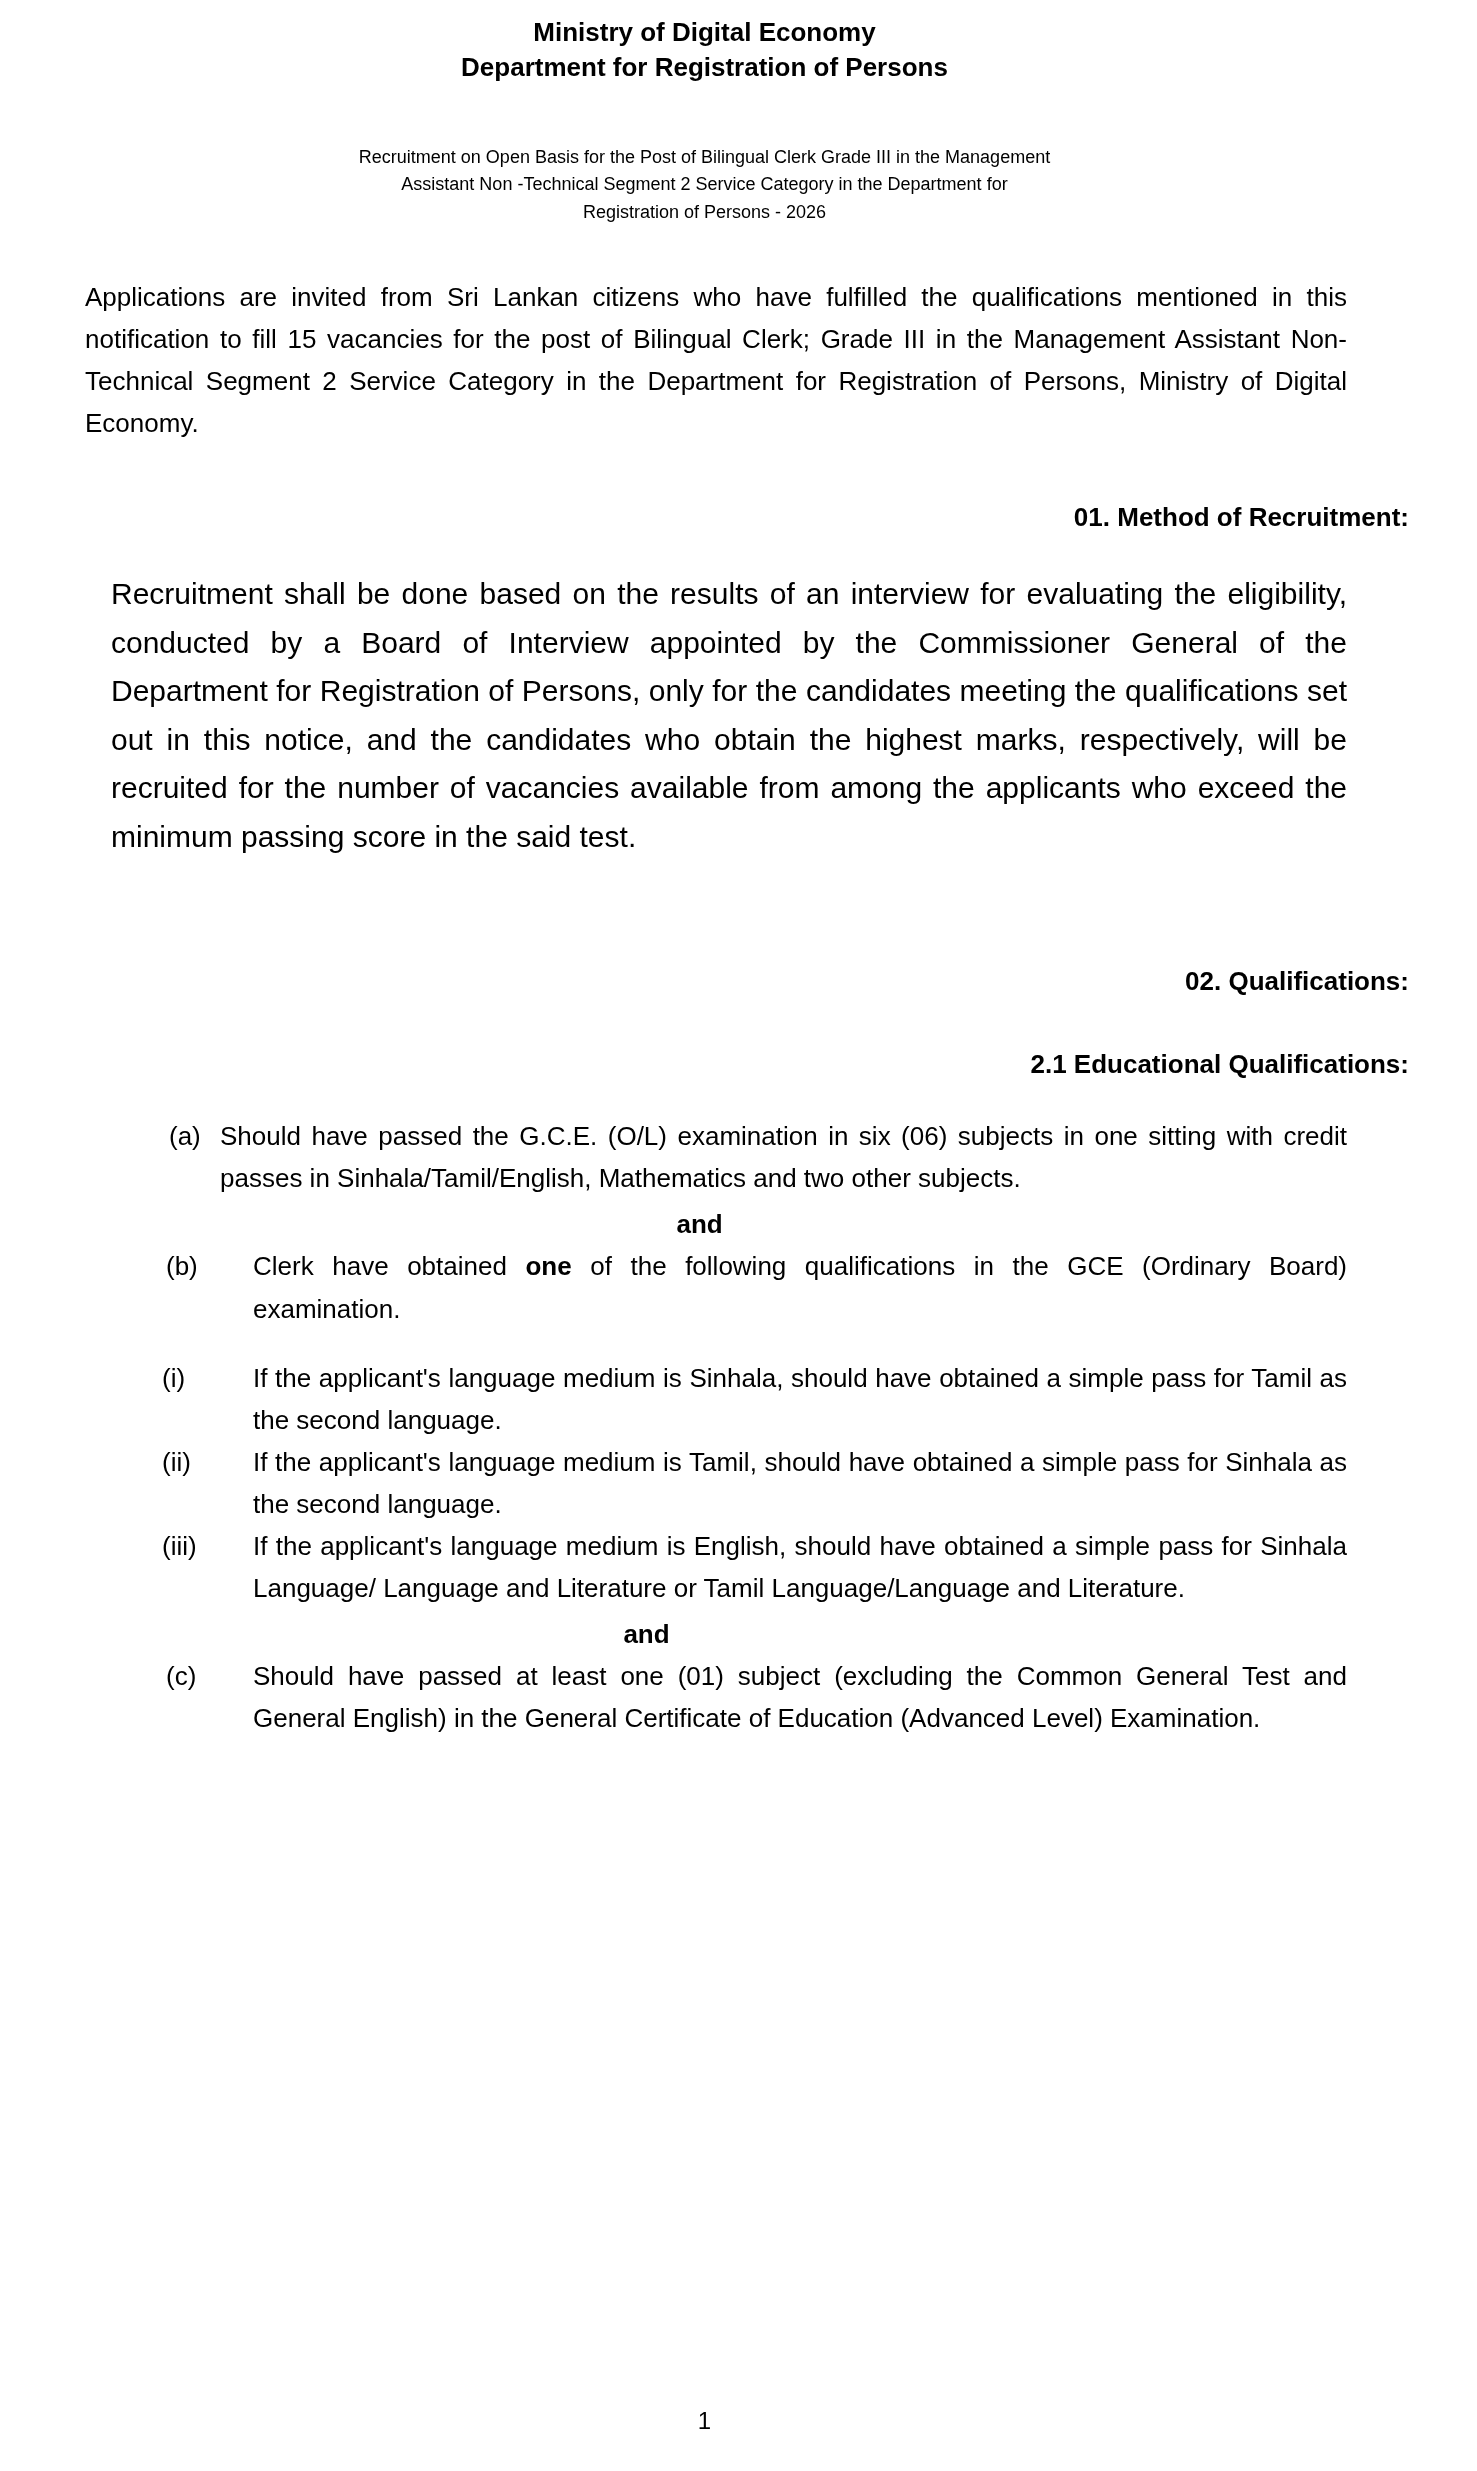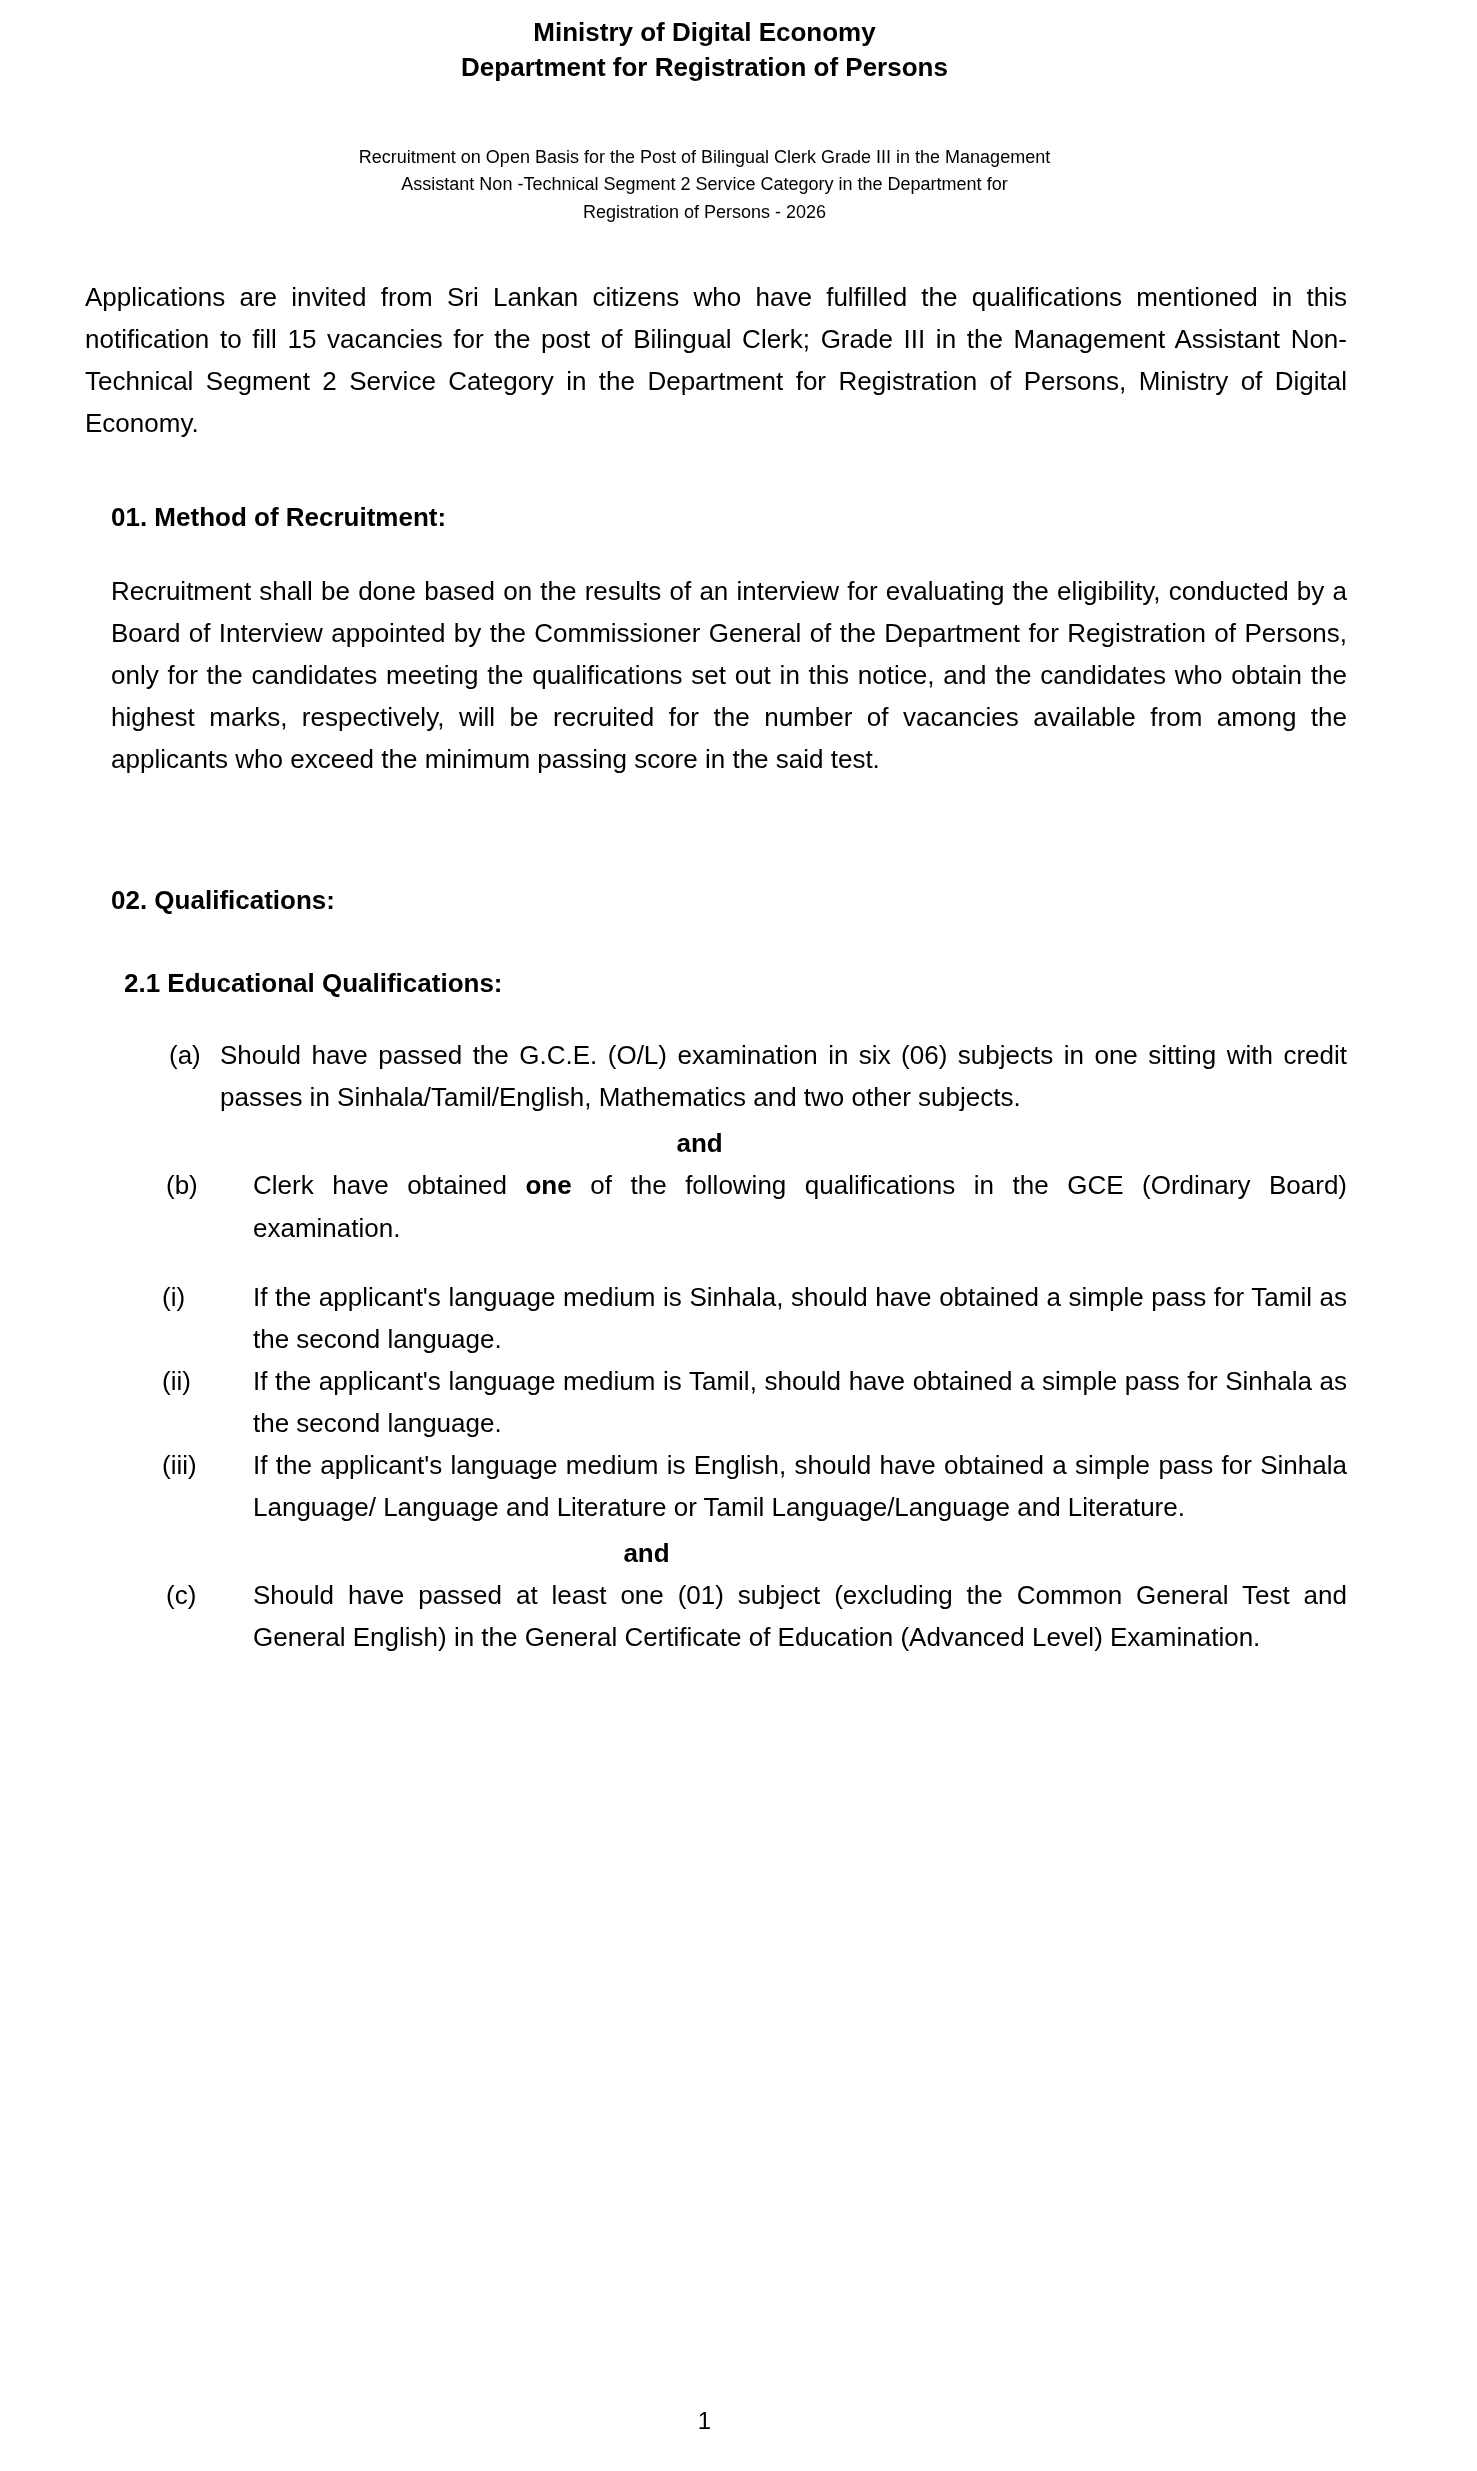--- a/index.html
+++ b/index.html
@@ -54,33 +54,34 @@
     line-height: 1.62;
     text-align: justify;
     text-justify: inter-word;
   }
 
   .section-heading {
     font-weight: bold;
     font-size: 26px;
     margin-left: 111px;
     line-height: 1.4;
+    text-align: right;
   }
   .section-heading.h1 { margin-top: 54px; }
   .section-heading.h2 { margin-top: 56px; }
   .section-heading.sub {
     margin-left: 124px;
     margin-top: 46px;
   }
 
   .para {
     margin-top: 35px;
     margin-left: 111px;
     margin-right: 62px;
-    font-size: 26px;
+    font-size: 30px;
     line-height: 1.62;
     text-align: justify;
     text-justify: inter-word;
   }
 
   
   .list-block { margin-top: 33px; }
 
   .list-item {
     display: flex;

